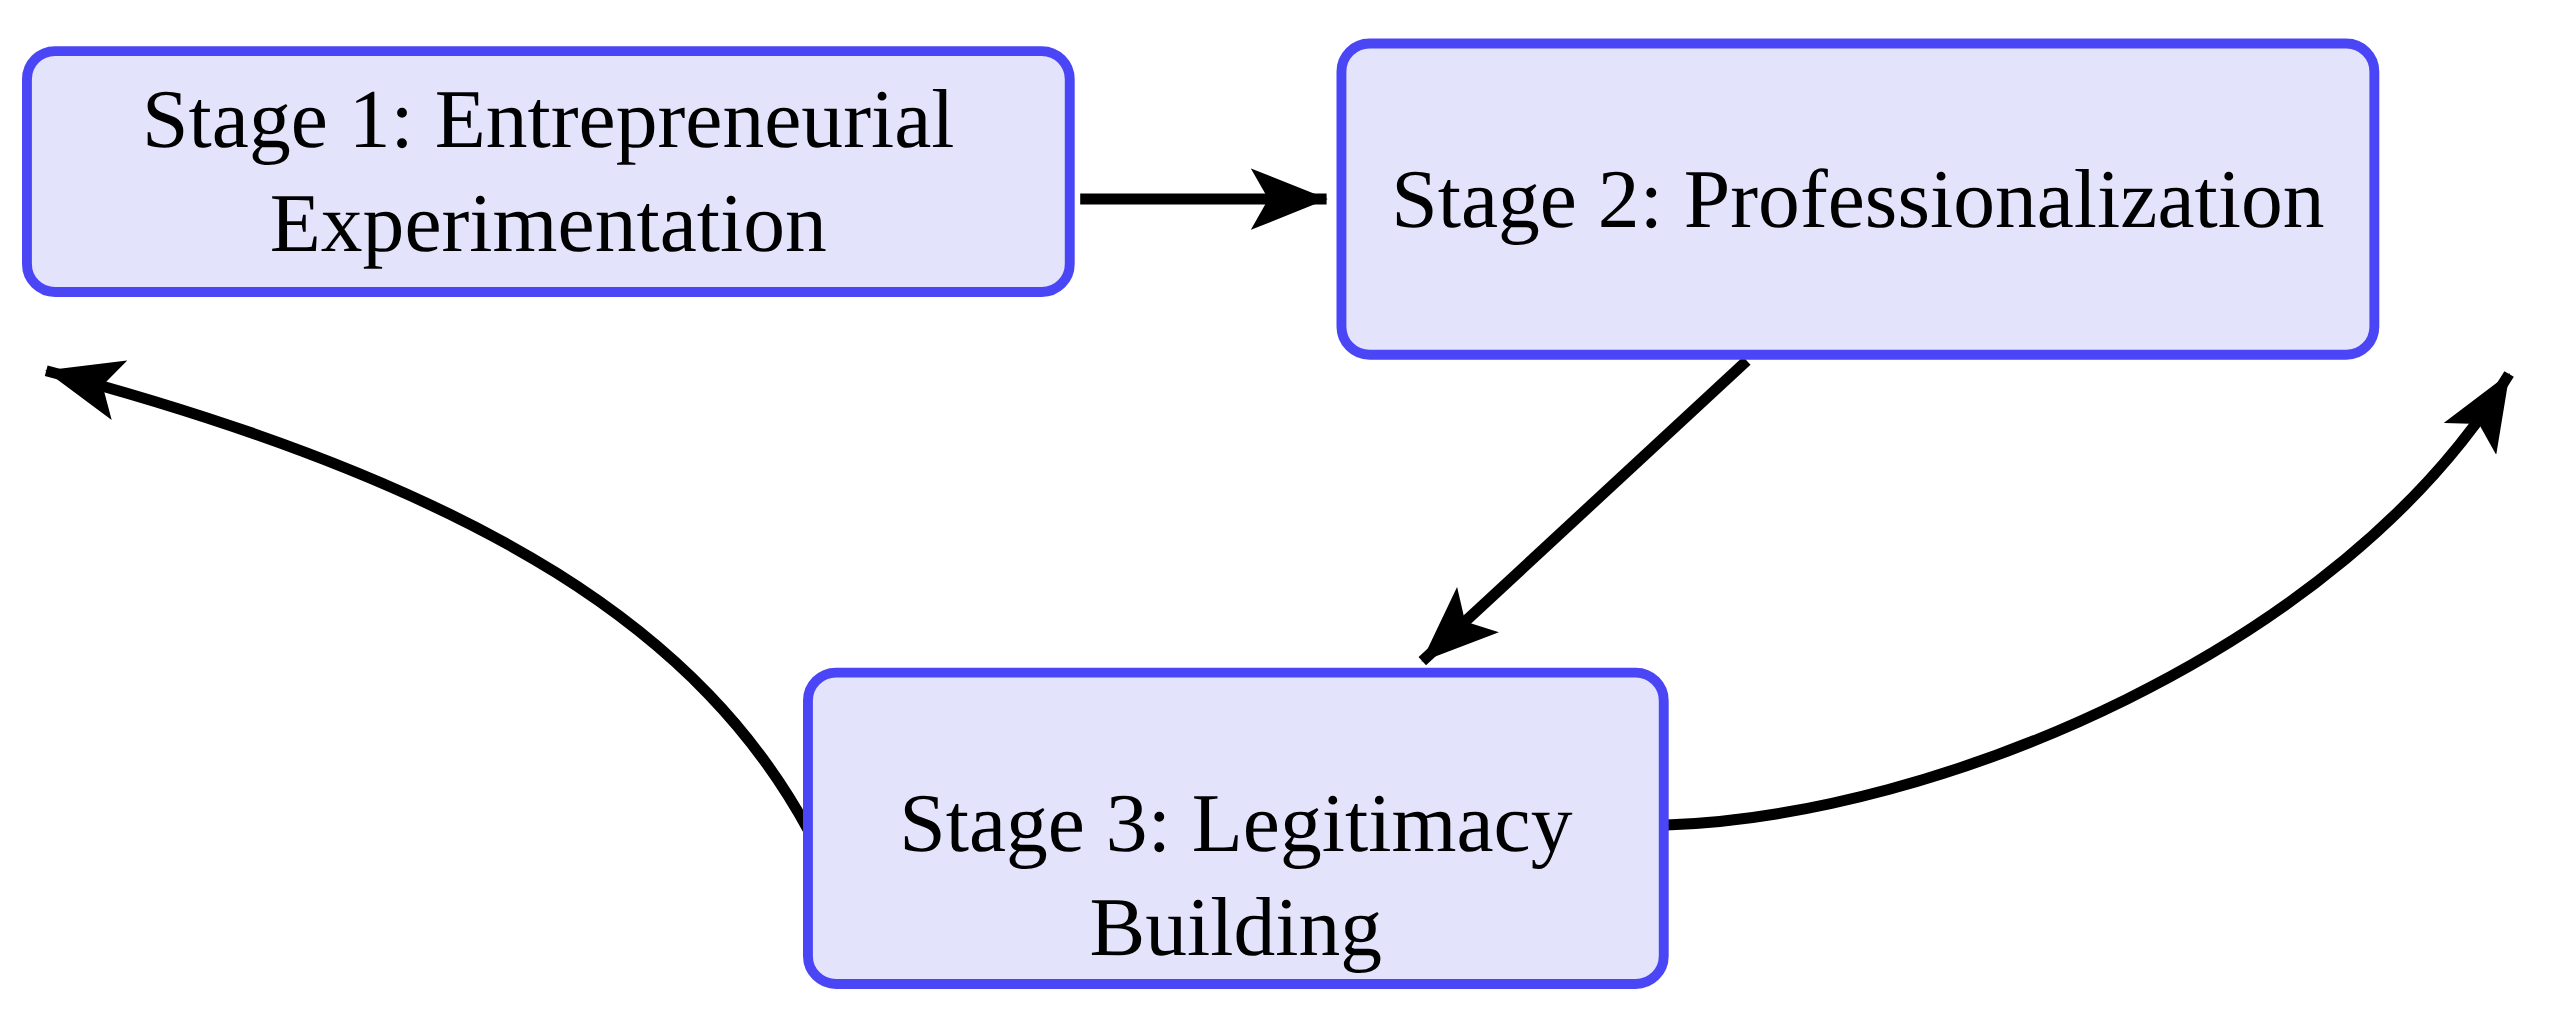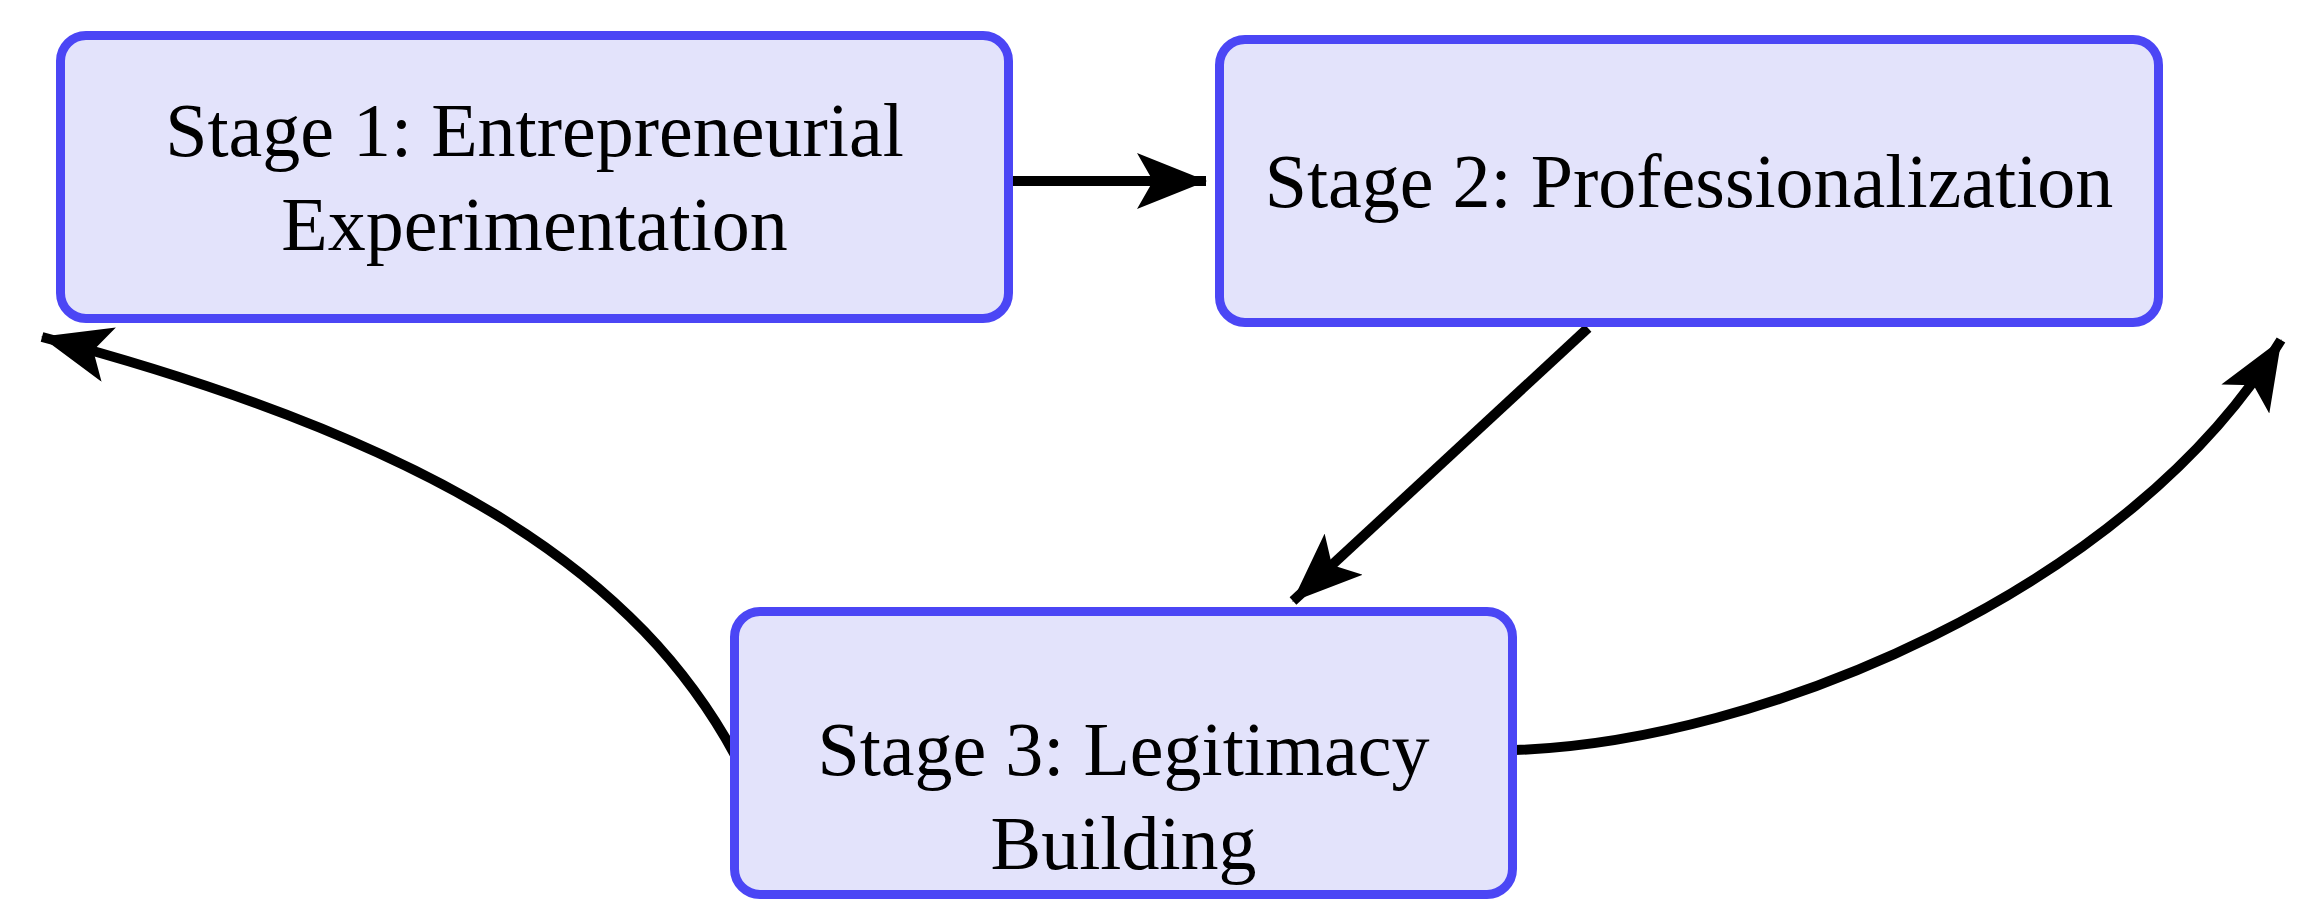--- a/index.html
+++ b/index.html
@@ -29,21 +29,21 @@
     background: var(--color-node_fill, #e3e3fb);
     display: flex;
     align-items: center;
     justify-content: center;
     text-align: center;
     color: #000000;
     font-size: 76px;
     line-height: 1.24;
     padding: 0 14px;
   }
-  .node-stage1 { left: 20px;   top: 31px;  width: 957px;  height: 292px; margin-left: 36px; }
+  .node-stage1 { left: 20px;   top: 42px;  width: 957px;  height: 228px; }
   .node-stage2 { left: 1215px; top: 35px;  width: 948px; height: 292px; }
   .node-stage3 { left: 730px;  top: 607px; width: 787px;  height: 292px; align-items: flex-end; }
 </style>
 </head>
 <body>
 
 <div class="canvas">
 
   <svg class="edges-layer" viewBox="0 0 2324 922" xmlns="http://www.w3.org/2000/svg" aria-hidden="true">
     <defs>

